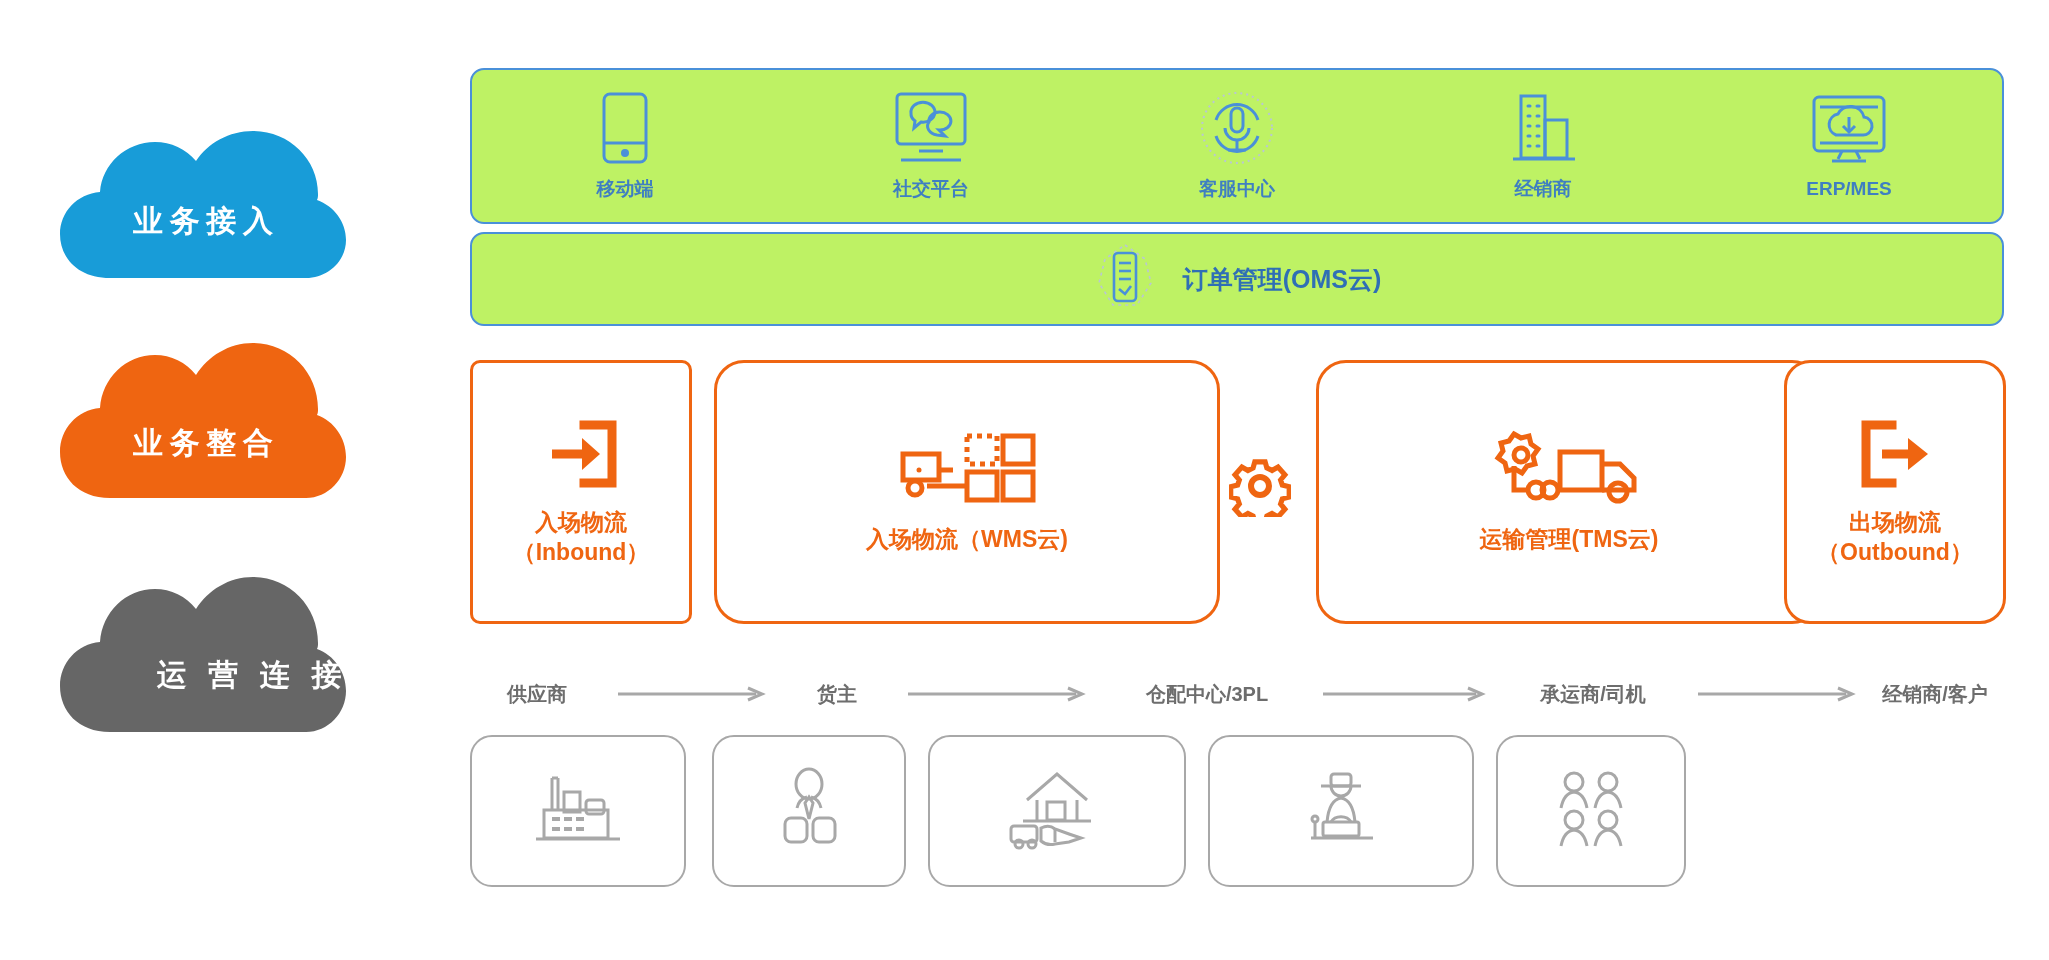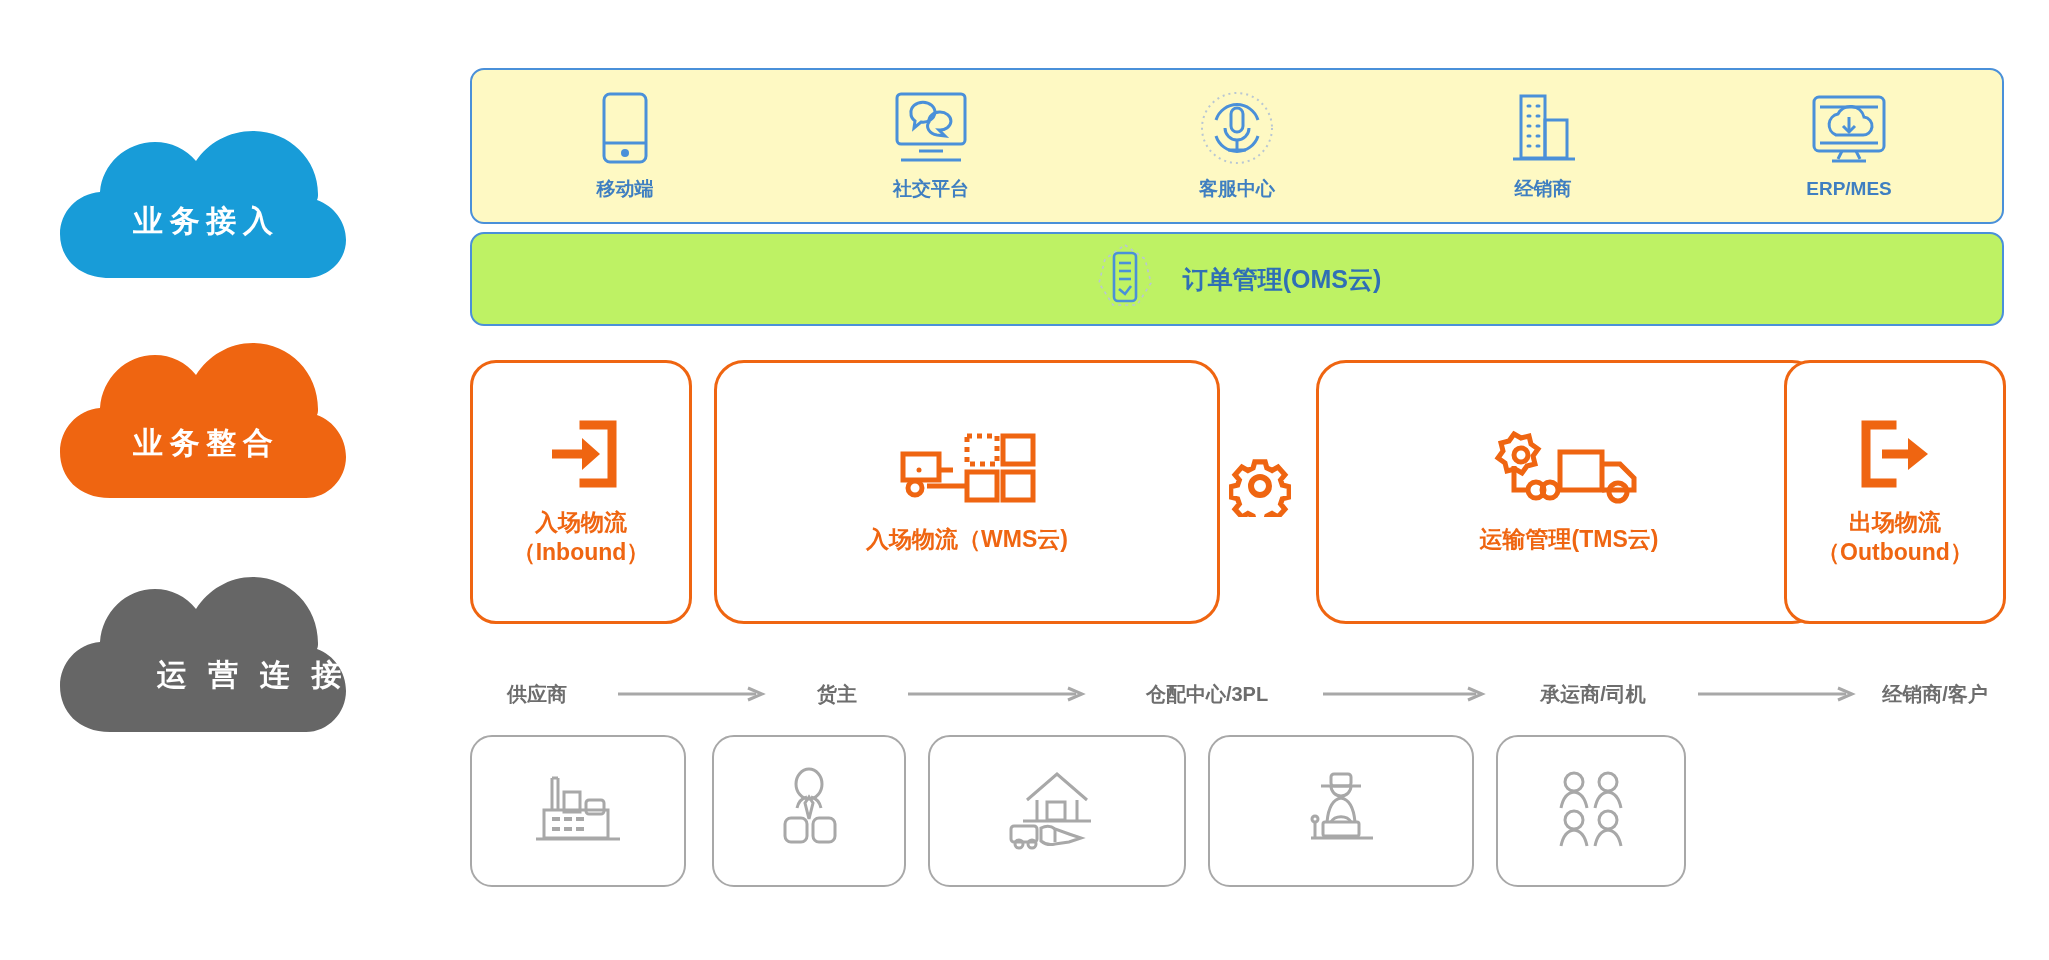--- a/index.html
+++ b/index.html
@@ -21,21 +21,21 @@
   #cloud-access{left:58px;top:120px;width:290px;height:160px;}
   #cloud-access .cloud-label{font-size:30px;margin-bottom:38px;}
   #cloud-integration{left:58px;top:330px;width:290px;height:170px;}
   #cloud-integration .cloud-label{font-size:30px;margin-bottom:36px;}
   #cloud-operation{left:58px;top:562px;width:290px;height:172px;justify-content:flex-end;}
   #cloud-operation .cloud-label{font-size:30px;margin-bottom:38px;}
 
   
   .panel-access{
     position:absolute;left:470px;top:68px;width:1530px;height:152px;
-    border:2px solid #4a90d9;border-radius:14px;background:#fef9c3;
+    border:2px solid #4a90d9;border-radius:14px;background:#bef264;
     display:flex;align-items:center;
   }
   .access-cell{
     flex:1;display:flex;flex-direction:column;align-items:center;justify-content:center;
     gap:10px;height:100%;
   }
   .access-cell .cell-label{
     color:#3f7fc1;font-size:19px;font-weight:bold;white-space:nowrap;
   }
   .access-cell .cell-icon{height:76px;display:flex;align-items:center;justify-content:center;}
@@ -53,21 +53,21 @@
   .obox{
     position:absolute;top:0;height:258px;border:3px solid #ef6511;border-radius:26px;
     background:#fff;display:flex;flex-direction:column;align-items:center;justify-content:center;
   }
   .obox .obox-icon{display:flex;align-items:center;justify-content:center;}
   .obox .obox-text{
     text-align:center;color:#ef6511;font-weight:bold;line-height:1.32;margin-top:16px;
   }
   .obox .t-cn{font-size:23px;display:block;white-space:nowrap;}
   .obox .t-en{font-size:23px;display:block;white-space:nowrap;}
-  #box-inbound{left:0;width:215px;}
+  #box-inbound{left:0;width:215px;border-radius:10px;}
   .gear-between{
     position:absolute;left:1222px;top:448px;width:76px;height:76px;
     display:flex;align-items:center;justify-content:center;
   }
 
   
   .flowline{position:absolute;left:470px;top:672px;width:1530px;height:44px;display:flex;align-items:center;}
   .flow-item{display:flex;align-items:flex-end;}
   .flow-label{
     color:#6d6d6d;font-size:20px;font-weight:bold;white-space:nowrap;text-align:center;

